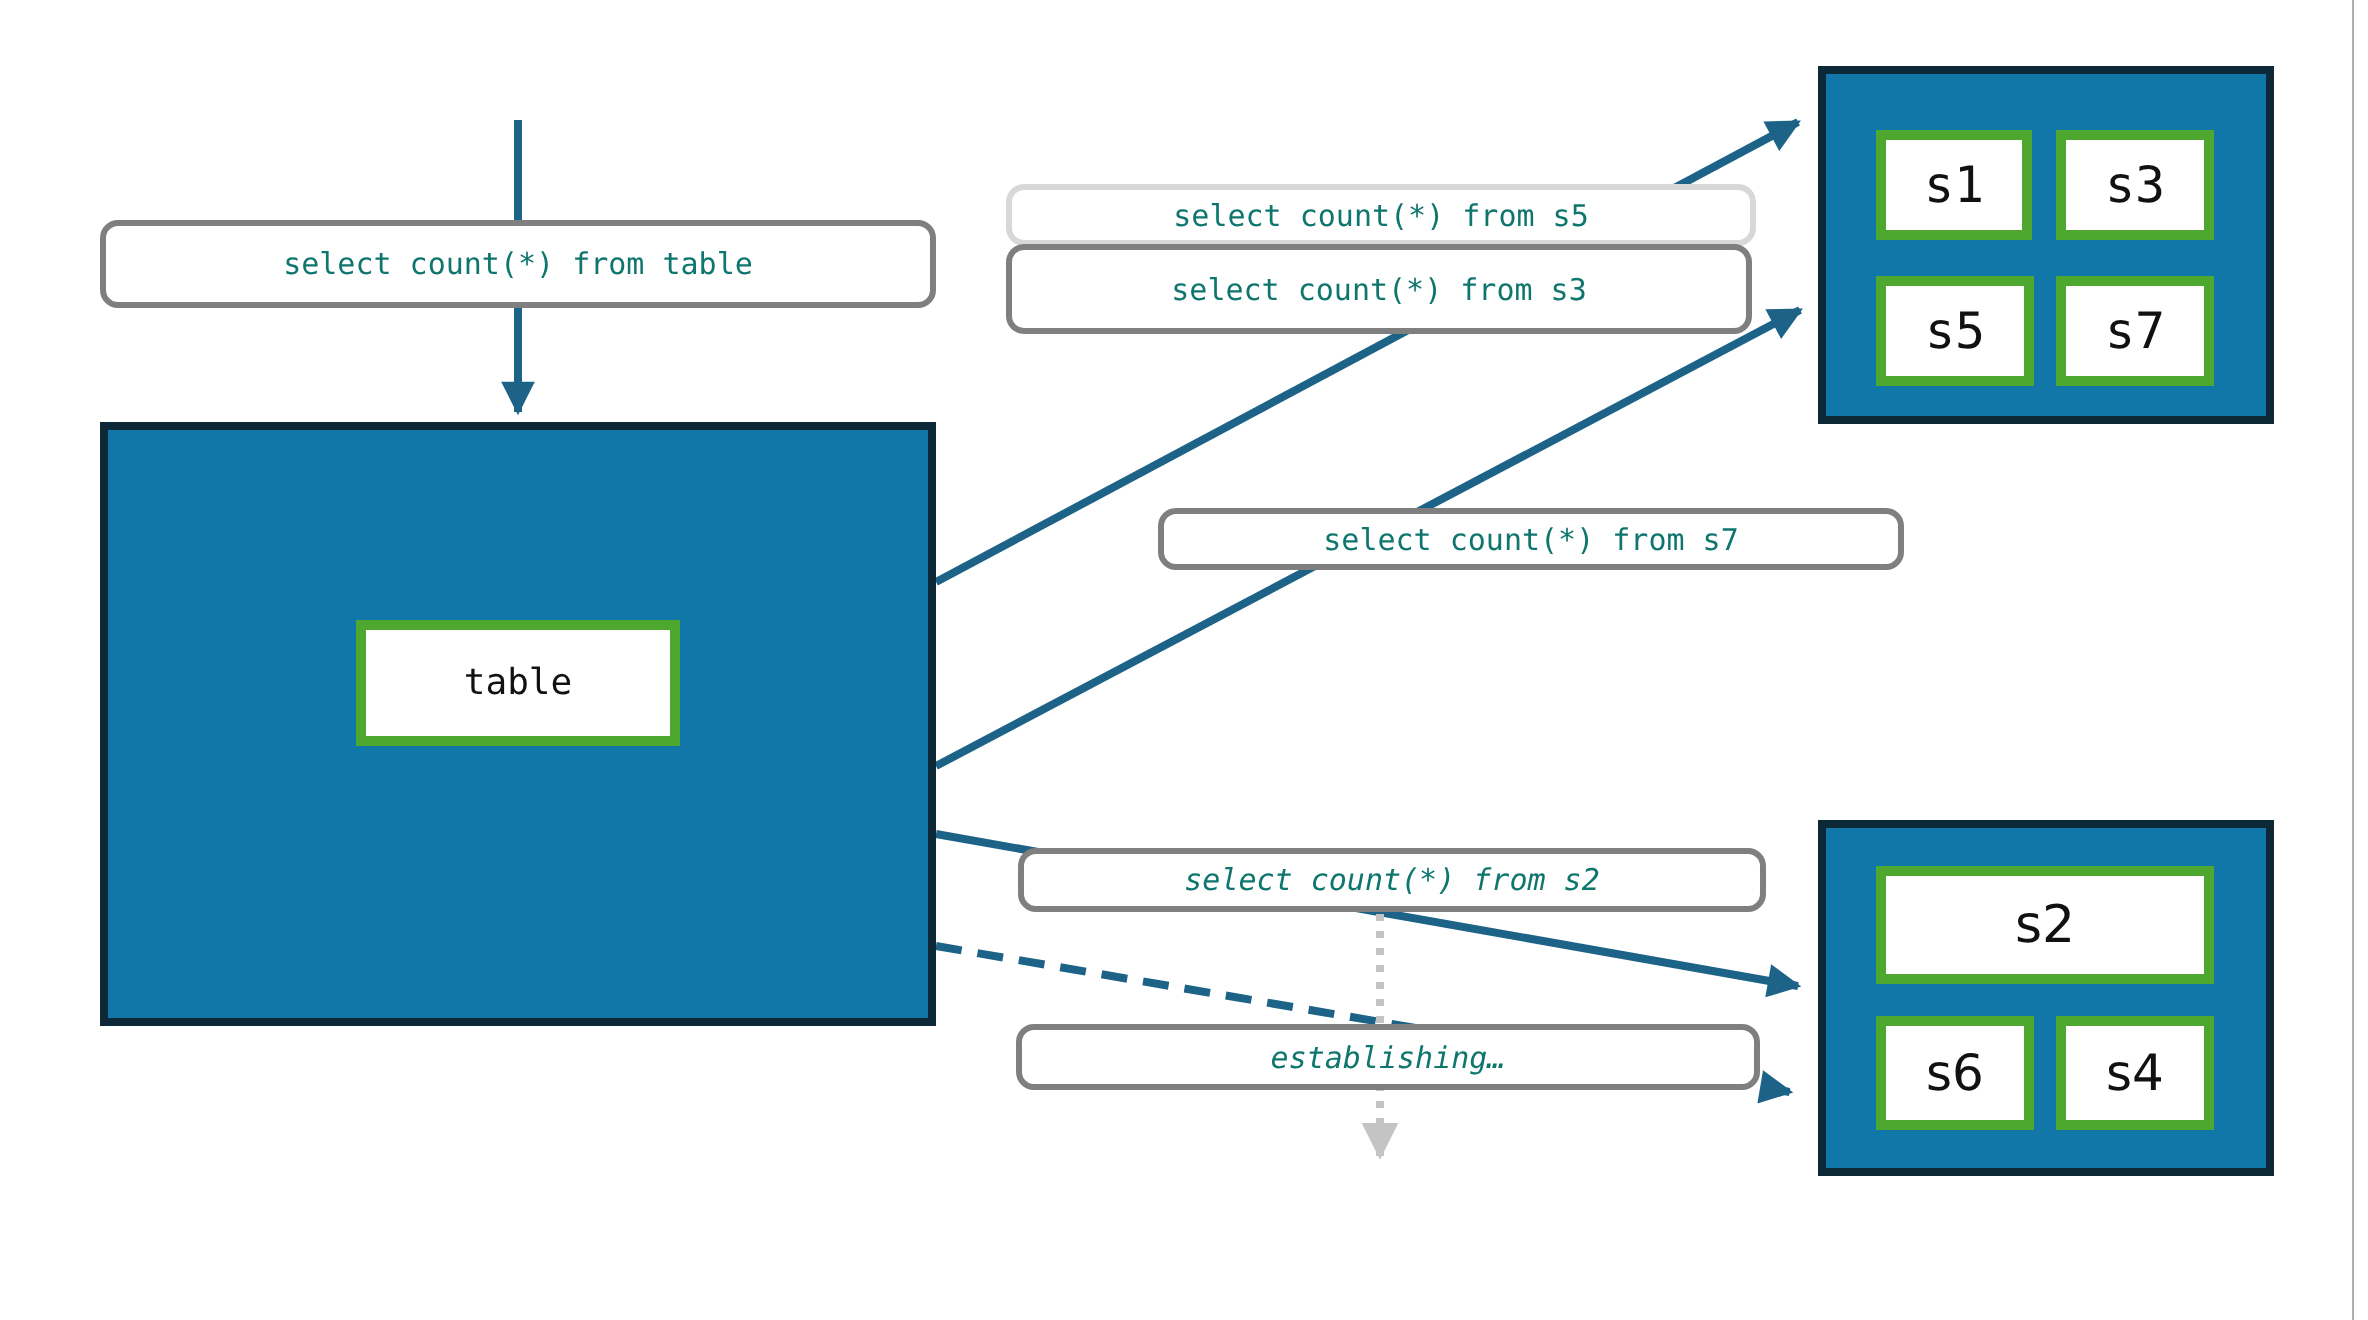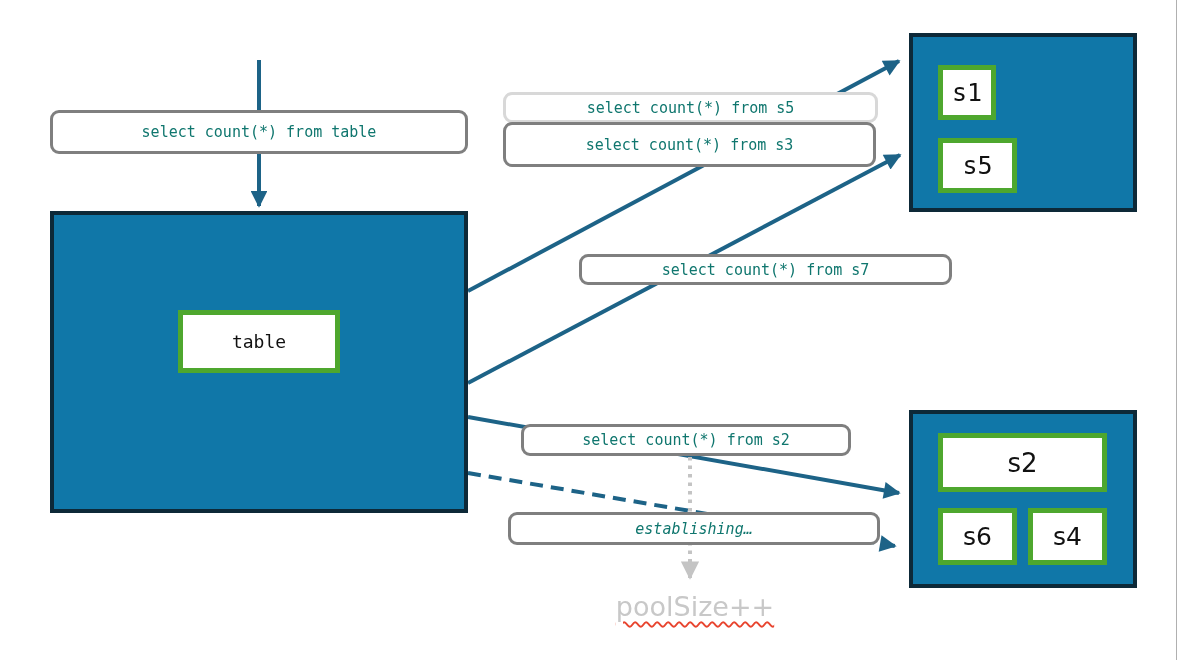--- a/index.html
+++ b/index.html
@@ -60,25 +60,31 @@
     <line class="ln ln-dotted" x1="690" y1="457" x2="690" y2="578" marker-end="url(#ah-gray)"></line>
   </svg>
 
   <div class="teal-box" style="left:50px;top:211px;width:418px;height:302px;">
     <div class="white-box mono-shard" style="left:124px;top:95px;width:162px;height:63px;font-size:18px;">
       <span>table</span>
     </div>
   </div>
 
   <div class="teal-box" style="left:909px;top:33px;width:228px;height:179px;">
-    <div class="white-box mono-shard" style="left:25px;top:28px;width:58px;height:55px;">
+    <div class="white-box mono-shard" style="left:25px;top:28px;width:78px;height:55px;">
       <span>s1</span>
+    </div>
+    <div class="white-box mono-shard" style="left:115px;top:28px;width:79px;height:55px;">
+      <span>s3</span>
     </div>
     <div class="white-box mono-shard" style="left:25px;top:101px;width:79px;height:55px;">
       <span>s5</span>
+    </div>
+    <div class="white-box mono-shard" style="left:115px;top:101px;width:79px;height:55px;">
+      <span>s7</span>
     </div>
   </div>
 
   <div class="teal-box" style="left:909px;top:410px;width:228px;height:178px;">
     <div class="white-box sans-shard" style="left:25px;top:19px;width:169px;height:59px;font-size:26px;">
       <span>s2</span>
     </div>
     <div class="white-box sans-shard" style="left:25px;top:94px;width:79px;height:57px;">
       <span>s6</span>
     </div>
@@ -88,21 +94,20 @@
   </div>
 
   <div class="qlabel" style="left:50px;top:110px;width:418px;height:44px;">select count(*) from table</div>
 
   <div class="qlabel light" style="left:503px;top:92px;width:375px;height:31px;">select count(*) from s5</div>
 
   <div class="qlabel" style="left:503px;top:122px;width:373px;height:45px;z-index:4;">select count(*) from s3</div>
 
   <div class="qlabel" style="left:579px;top:254px;width:373px;height:31px;">select count(*) from s7</div>
 
-  <div class="qlabel" style="left:521px;top:424px;width:330px;height:32px;">select count(*) from s2</div>
+  <div class="qlabel" style="left:509px;top:424px;width:374px;height:32px;font-style:italic;">select count(*) from s2</div>
 
   <div class="qlabel" style="left:508px;top:512px;width:372px;height:33px;font-style:italic;">establishing…</div>
 
-  <div class="poolsize">poolSize++</div>
 
   <div class="edge-line"></div>
 
 </div>
 
 </body></html>

